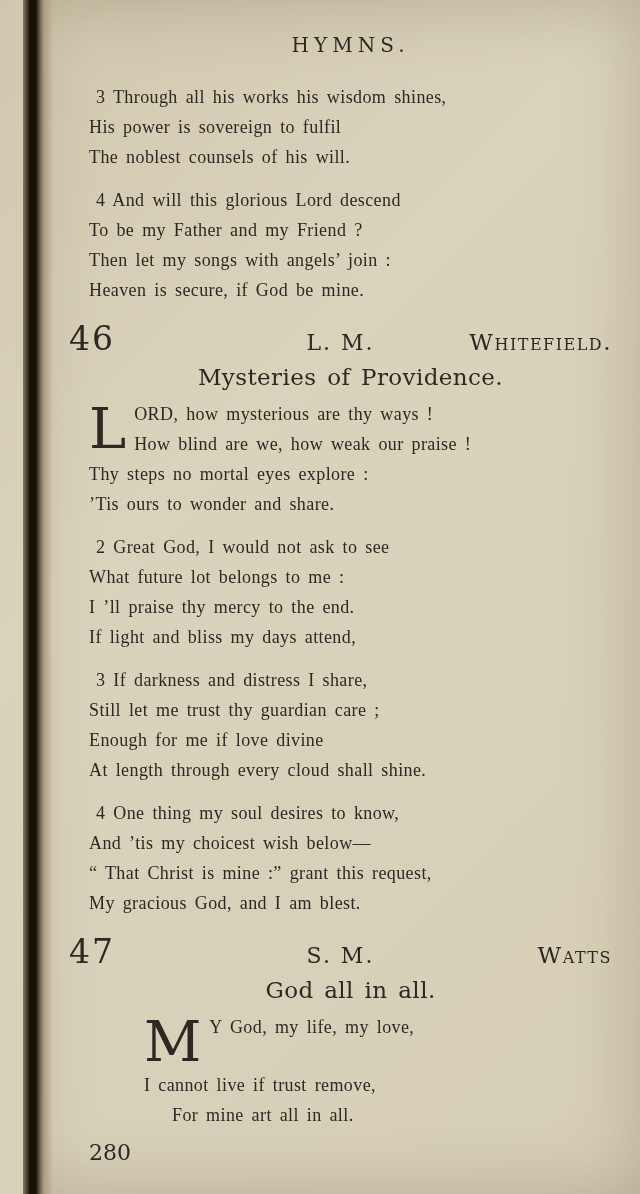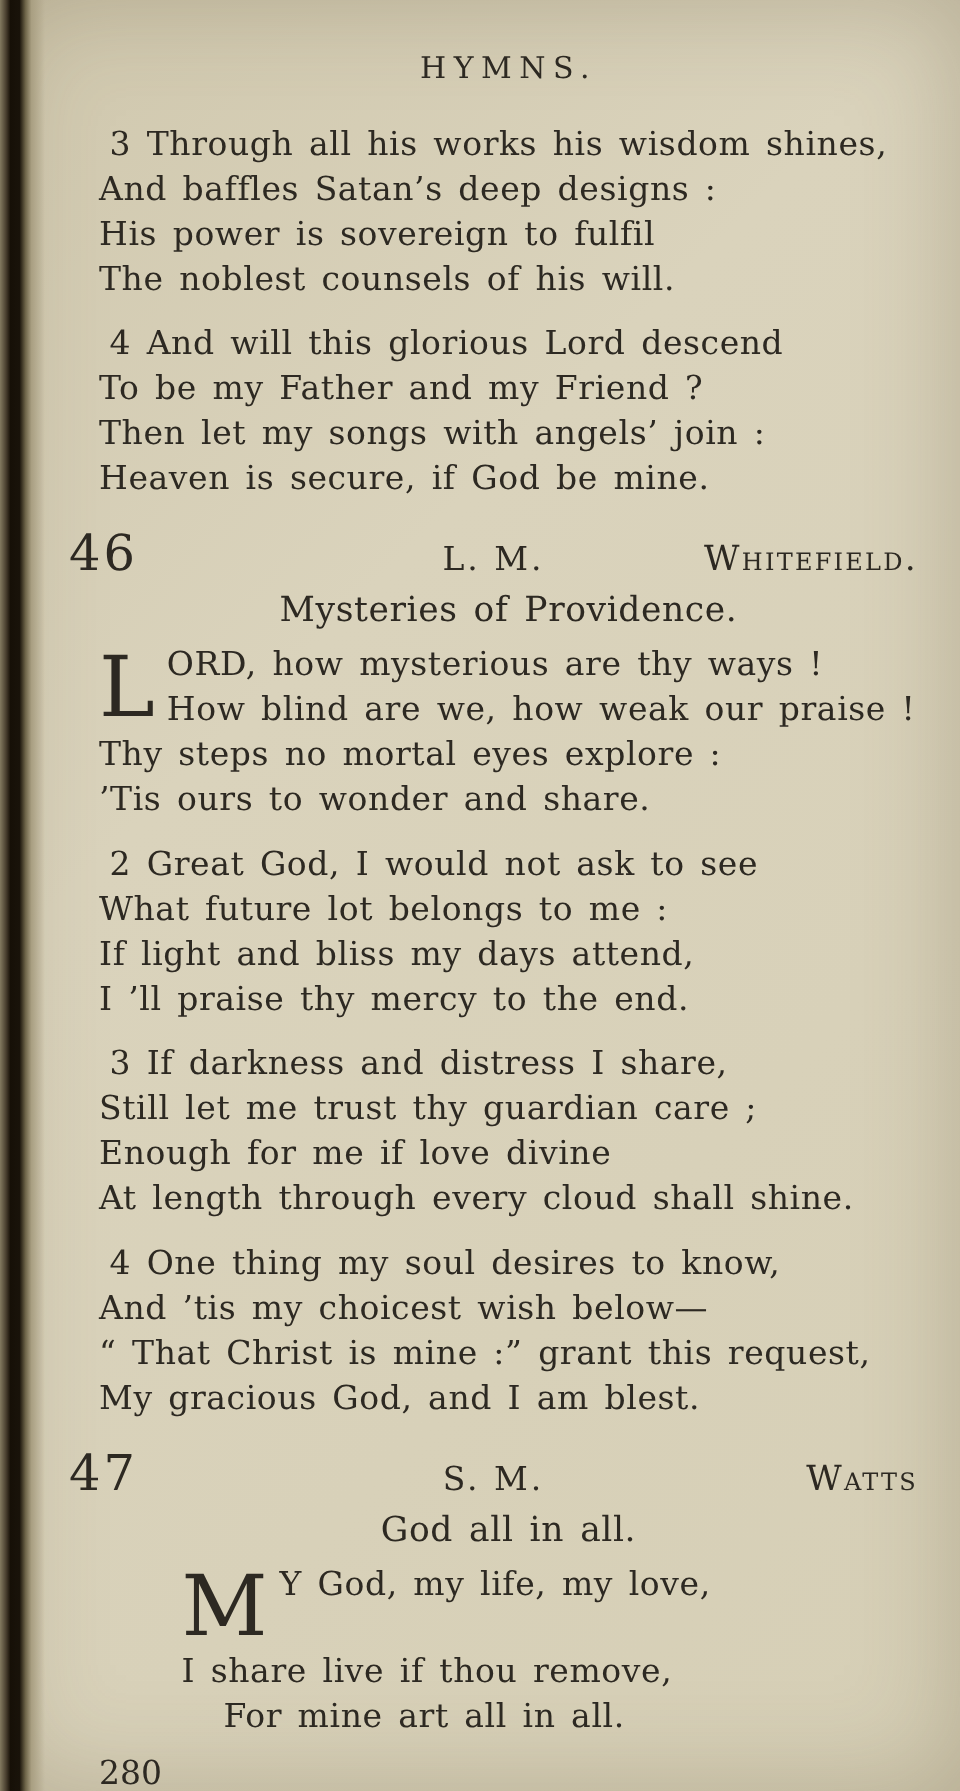--- a/index.html
+++ b/index.html
@@ -12,20 +12,21 @@
     overflow: hidden;
     background: linear-gradient(135deg, #d0c8ae 0%, #dad3bc 35%, #d6cfb6 100%);
     font-family: "DejaVu Serif", "Liberation Serif", serif;
     color: #2d2922;
     position: relative;
   }
   .page {
     position: absolute;
     inset: 0;
     box-shadow: inset 0 0 70px rgba(92, 80, 52, 0.28);
+    margin-left: 23px;
   }
   .spine {
     position: absolute;
     left: 0;
     top: 0;
     width: 30px;
     height: 100%;
     background: linear-gradient(90deg,
       #837a60 0px, #4a4030 4px, #161007 7px, #19130a 13px,
       #6e6549 17px, #a99f82 21px, rgba(214,207,182,0) 30px);
@@ -37,25 +38,26 @@
   }
   .running-header {
     text-align: center;
     font-size: 20px;
     line-height: 22px;
     letter-spacing: 5px;
     margin: 6px 0 26px 0;
     word-spacing: 2px;
   }
   .line {
-    font-size: 22px;
+    font-size: 18px;
     line-height: 30px;
     letter-spacing: 0.4px;
     word-spacing: 3px;
     white-space: nowrap;
+    font-family: Liberation Serif, serif;
   }
   .stanza {
     margin-bottom: 13px;
   }
   .line.num {
     margin-left: 7px;
   }
   .opening {
     display: flex;
     align-items: flex-start;
@@ -114,21 +116,20 @@
 
 <div class="page">
   <div class="spine"></div>
 
   <div class="content">
 
     <div class="running-header">HYMNS.</div>
 
     <div class="stanza">
       <div class="line num">3 Through all his works his wisdom shines,</div>
-      <div class="line">And baffles Satan’s deep designs :</div>
       <div class="line">His power is sovereign to fulfil</div>
       <div class="line">The noblest counsels of his will.</div>
     </div>
 
     <div class="stanza">
       <div class="line num">4 And will this glorious Lord descend</div>
       <div class="line">To be my Father and my Friend ?</div>
       <div class="line">Then let my songs with angels’ join :</div>
       <div class="line">Heaven is secure, if God be mine.</div>
     </div>
@@ -148,22 +149,22 @@
           <div class="line">How blind are we, how weak our praise !</div>
         </div>
       </div>
       <div class="line">Thy steps no mortal eyes explore :</div>
       <div class="line">’Tis ours to wonder and share.</div>
     </div>
 
     <div class="stanza">
       <div class="line num">2 Great God, I would not ask to see</div>
       <div class="line">What future lot belongs to me :</div>
+      <div class="line">I ’ll praise thy mercy to the end.</div>
       <div class="line">If light and bliss my days attend,</div>
-      <div class="line">I ’ll praise thy mercy to the end.</div>
     </div>
 
     <div class="stanza">
       <div class="line num">3 If darkness and distress I share,</div>
       <div class="line">Still let me trust thy guardian care ;</div>
       <div class="line">Enough for me if love divine</div>
       <div class="line">At length through every cloud shall shine.</div>
     </div>
 
     <div class="stanza">
@@ -180,20 +181,20 @@
     </div>
     <div class="hymn-title">God all in all.</div>
 
     <div class="stanza stanza-indented">
       <div class="opening">
         <span class="dropcap">M</span>
         <div>
           <div class="line">Y God, my life, my love,</div>
         </div>
       </div>
-      <div class="line">I share live if thou remove,</div>
+      <div class="line">I cannot live if trust remove,</div>
       <div class="line indent-more">For mine art all in all.</div>
     </div>
 
     <div class="page-number">280</div>
 
   </div>
 </div>
 
 </body></html>

